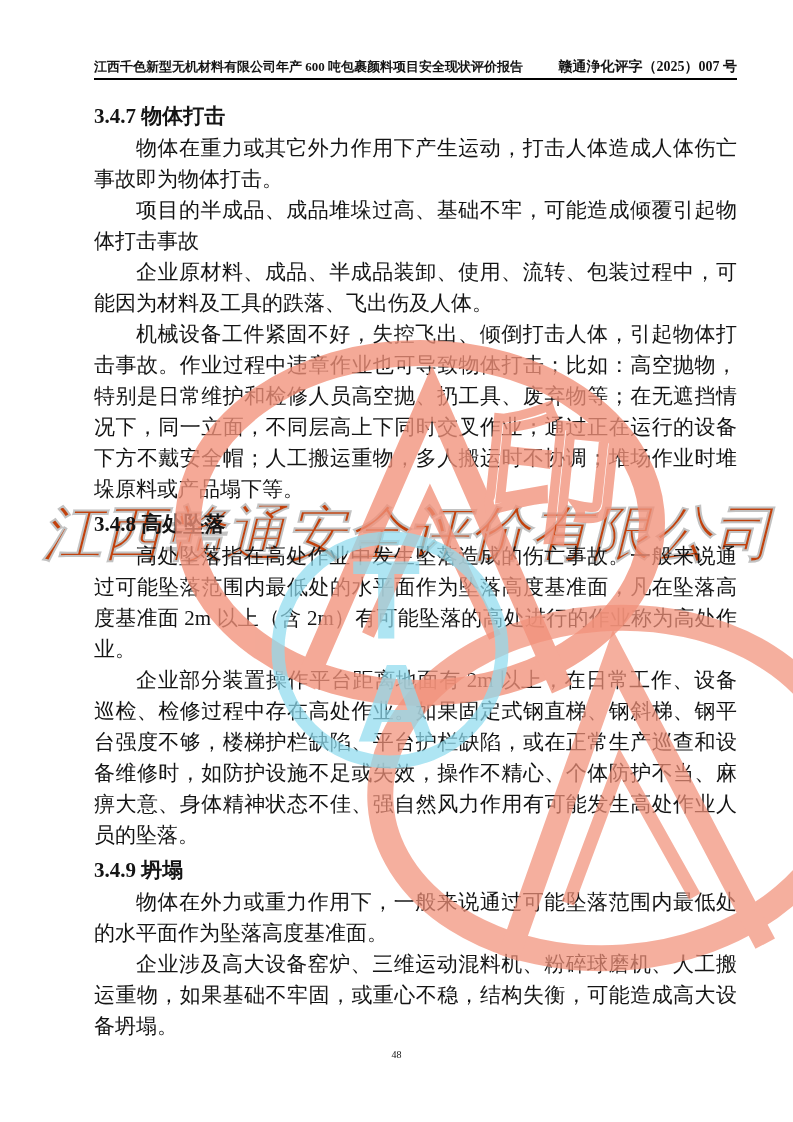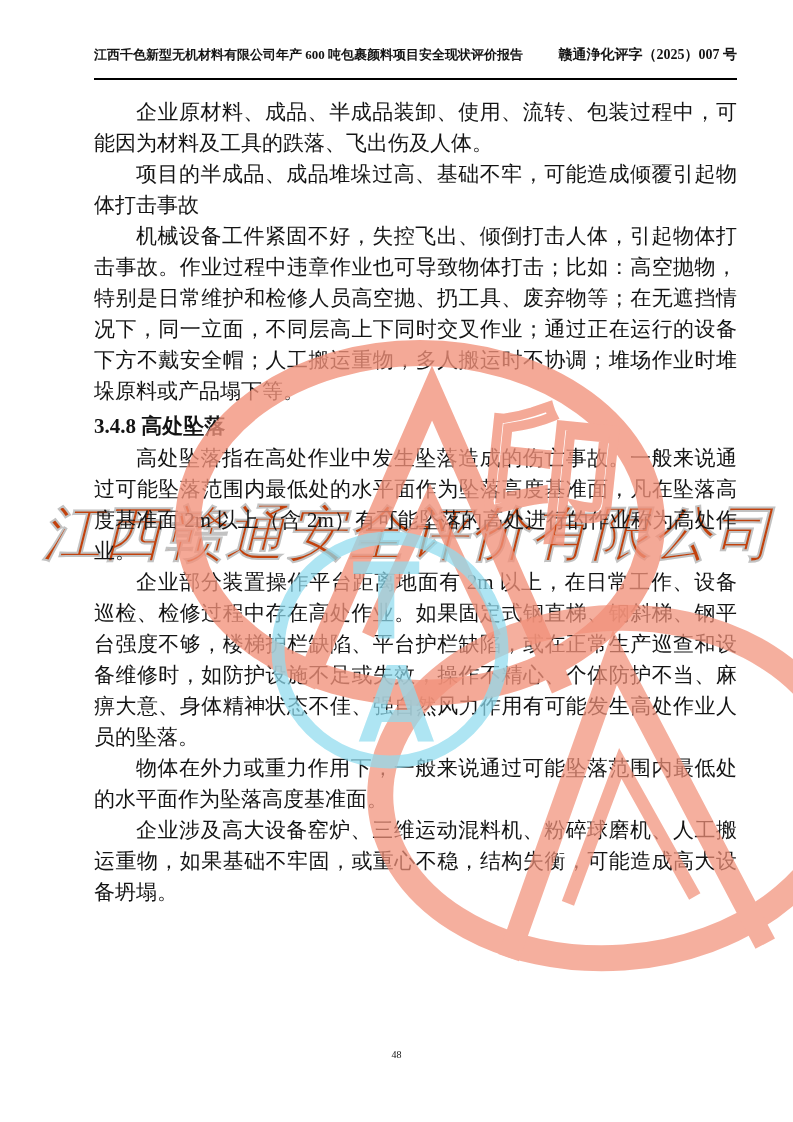--- a/index.html
+++ b/index.html
@@ -10,23 +10,23 @@
   
   .wm-company{
     position:absolute;top:504px;left:42px;width:745px;z-index:0;
     font-family:"Liberation Sans","DejaVu Sans",sans-serif;
     font-size:60px;line-height:60px;letter-spacing:1px;white-space:nowrap;
     color:#c2410c;-webkit-text-stroke:2px #c2c2c2;
     user-select:none;
     font-style:italic;
   }
   .header{
-    position:absolute;top:46px;left:94px;right:56px;z-index:1;
+    position:absolute;top:58px;left:94px;right:56px;z-index:1;
     display:flex;justify-content:space-between;align-items:flex-end;
-    border-bottom:2px solid #000;padding-bottom:15px;font-weight:bold;
+    border-bottom:2px solid #000;padding-bottom:3px;font-weight:bold;
   }
   .header-left{font-size:13px;line-height:17px;}
   .header-right{font-size:14px;line-height:17px;white-space:nowrap;margin-left:10px;}
   .content{
     position:absolute;top:97px;left:94px;right:56px;z-index:1;
     font-size:21px;line-height:31px;text-align:justify;
   }
   .sec-heading{font-size:21px;font-weight:bold;margin:4px 0 1px 0;line-height:31px;}
   .content p{margin:0;text-indent:2em;}
   
@@ -43,30 +43,33 @@
 
   <div class="wm-company">江西赣通安全评价有限公司</div>
 
   <div class="header">
     <span class="header-left">江西千色新型无机材料有限公司年产 600 吨包裹颜料项目安全现状评价报告</span>
     <span class="header-right">赣通浄化评字（2025）007 号</span>
   </div>
 
   <div class="content">
     <div>
+      <div class="sec-heading">3.4.7 物体打击</div>
+      <p>物体在重力或其它外力作用下产生运动，打击人体造成人体伤亡事故即为物体打击。</p>
+      <p>项目的半成品、成品堆垛过高、基础不牢，可能造成倾覆引起物体打击事故</p>
       <p>企业原材料、成品、半成品装卸、使用、流转、包装过程中，可能因为材料及工具的跌落、飞出伤及人体。</p>
-      <p>项目的半成品、成品堆垛过高、基础不牢，可能造成倾覆引起物体打击事故</p>
       <p>机械设备工件紧固不好，失控飞出、倾倒打击人体，引起物体打击事故。作业过程中违章作业也可导致物体打击；比如：高空抛物，特别是日常维护和检修人员高空抛、扔工具、废弃物等；在无遮挡情况下，同一立面，不同层高上下同时交叉作业；通过正在运行的设备下方不戴安全帽；人工搬运重物，多人搬运时不协调；堆场作业时堆垛原料或产品塌下等。</p>
     </div>
     <div>
       <div class="sec-heading">3.4.8 高处坠落</div>
       <p>高处坠落指在高处作业中发生坠落造成的伤亡事故。一般来说通过可能坠落范围内最低处的水平面作为坠落高度基准面，凡在坠落高度基准面 2m 以上（含 2m）有可能坠落的高处进行的作业称为高处作业。</p>
       <p>企业部分装置操作平台距离地面有 2m 以上，在日常工作、设备巡检、检修过程中存在高处作业。如果固定式钢直梯、钢斜梯、钢平台强度不够，楼梯护栏缺陷、平台护栏缺陷，或在正常生产巡查和设备维修时，如防护设施不足或失效，操作不精心、个体防护不当、麻痹大意、身体精神状态不佳、强自然风力作用有可能发生高处作业人员的坠落。</p>
     </div>
     <div>
+      <div class="sec-heading">3.4.9 坍塌</div>
       <p>物体在外力或重力作用下，一般来说通过可能坠落范围内最低处的水平面作为坠落高度基准面。</p>
       <p>企业涉及高大设备窑炉、三维运动混料机、粉碎球磨机、人工搬运重物，如果基础不牢固，或重心不稳，结构失衡，可能造成高大设备坍塌。</p>
     </div>
   </div>
 
   <svg class="stamp-layer" width="793" height="1122" viewBox="0 0 793 1122" aria-hidden="true">
 
     <g transform="translate(420,523)" stroke="#f2917a" fill="none" opacity="0.78">
       <ellipse rx="232" ry="170" stroke-width="26"></ellipse>
       <path d="M -115 162 L 12 -130 L 142 166" stroke-width="22" stroke-linejoin="miter"></path>

